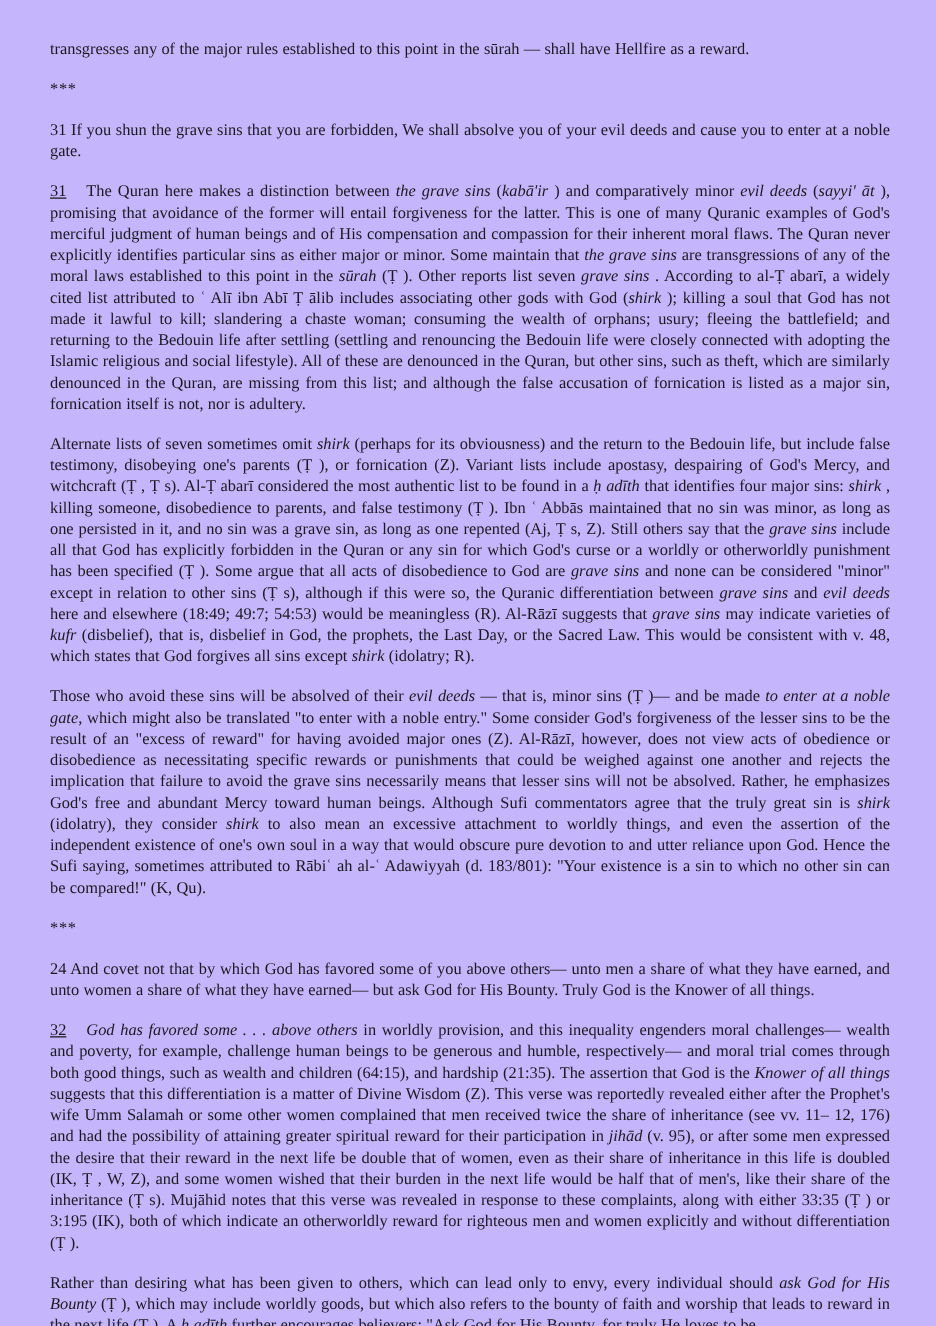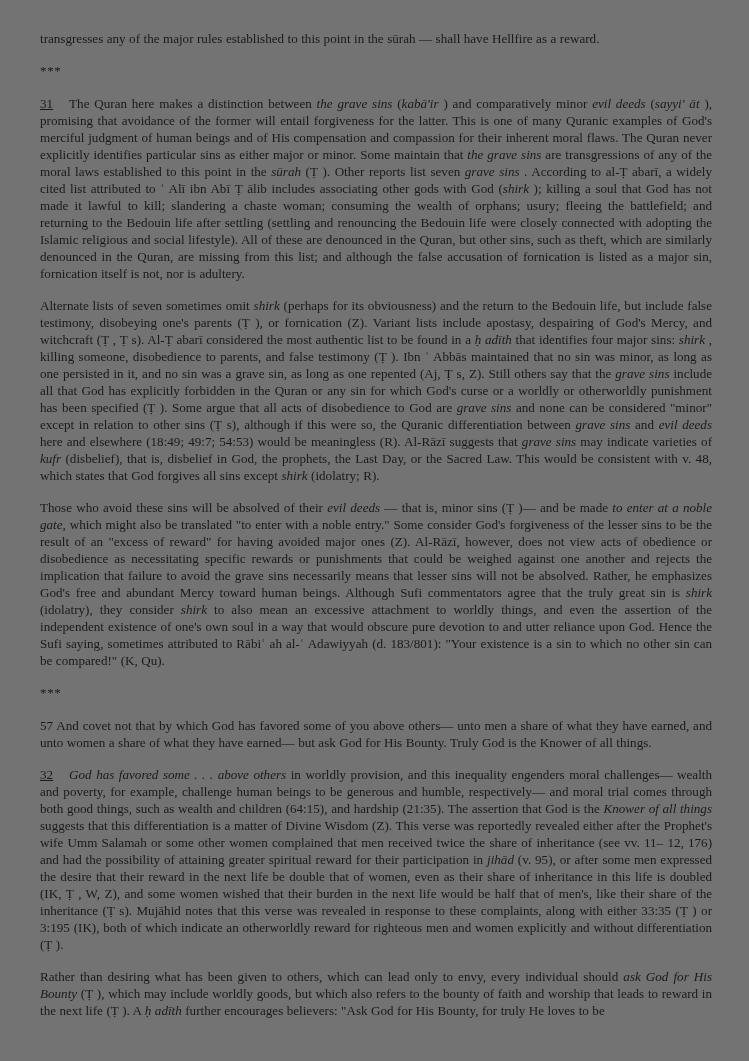--- a/index.html
+++ b/index.html
@@ -12,21 +12,21 @@
     width: 749px;
     height: 1061px;
     font-family: "Liberation Serif", "DejaVu Serif", serif;
     color: #1a1a1a;
     overflow: hidden;
   }
   .page {
     position: relative;
     width: 749px;
     height: 1061px;
-    background: #737373;
+    background: #c4b5fd;
     box-sizing: border-box;
     padding: 30px 37px 0 40px;
   }
   .textblock {
     width: 672px;
   }
   p.para {
     margin: 0 0 15px 0;
     font-size: 13.1px;
     line-height: 17.0px;
@@ -74,39 +74,42 @@
   <div class="textblock">
 
     <p class="para">
       <span>transgresses any of the major rules established to this point in the sūrah — shall have Hellfire as a reward.</span>
     </p>
 
     <p class="sep">
       <span>***</span>
     </p>
 
+    <p class="para verse">
+      <span>31 If you shun the grave sins that you are forbidden, We shall absolve you of your evil deeds and cause you to enter at a noble gate.</span>
+    </p>
 
     <p class="para commentary">
       <span class="vnum">31</span><span class="vnum-gap"></span><span>The Quran here makes a distinction between </span><i>the grave sins</i><span> (</span><i>kabā'ir</i><span> ) and comparatively minor </span><i>evil deeds</i><span> (</span><i>sayyi' āt</i><span> ), promising that avoidance of the former will entail forgiveness for the latter. This is one of many Quranic examples of God's merciful judgment of human beings and of His compensation and compassion for their inherent moral flaws. The Quran never explicitly identifies particular sins as either major or minor. Some maintain that </span><i>the grave sins</i><span> are transgressions of any of the moral laws established to this point in the </span><i>sūrah</i><span> (Ṭ ). Other reports list seven </span><i>grave sins</i><span> . According to al-Ṭ abarī, a widely cited list attributed to ʿ Alī ibn Abī Ṭ ālib includes associating other gods with God (</span><i>shirk</i><span> ); killing a soul that God has not made it lawful to kill; slandering a chaste woman; consuming the wealth of orphans; usury; fleeing the battlefield; and returning to the Bedouin life after settling (settling and renouncing the Bedouin life were closely connected with adopting the Islamic religious and social lifestyle). All of these are denounced in the Quran, but other sins, such as theft, which are similarly denounced in the Quran, are missing from this list; and although the false accusation of fornication is listed as a major sin, fornication itself is not, nor is adultery.</span>
     </p>
 
     <p class="para commentary">
       <span>Alternate lists of seven sometimes omit </span><i>shirk</i><span> (perhaps for its obviousness) and the return to the Bedouin life, but include false testimony, disobeying one's parents (Ṭ ), or fornication (Z). Variant lists include apostasy, despairing of God's Mercy, and witchcraft (Ṭ , Ṭ s). Al-Ṭ abarī considered the most authentic list to be found in a </span><i>ḥ adīth</i><span> that identifies four major sins: </span><i>shirk</i><span> , killing someone, disobedience to parents, and false testimony (Ṭ ). Ibn ʿ Abbās maintained that no sin was minor, as long as one persisted in it, and no sin was a grave sin, as long as one repented (Aj, Ṭ s, Z). Still others say that the </span><i>grave sins</i><span> include all that God has explicitly forbidden in the Quran or any sin for which God's curse or a worldly or otherworldly punishment has been specified (Ṭ ). Some argue that all acts of disobedience to God are </span><i>grave sins</i><span> and none can be considered "minor" except in relation to other sins (Ṭ s), although if this were so, the Quranic differentiation between </span><i>grave sins</i><span> and </span><i>evil deeds</i><span> here and elsewhere (18:49; 49:7; 54:53) would be meaningless (R). Al-Rāzī suggests that </span><i>grave sins</i><span> may indicate varieties of </span><i>kufr</i><span> (disbelief), that is, disbelief in God, the prophets, the Last Day, or the Sacred Law. This would be consistent with v. 48, which states that God forgives all sins except </span><i>shirk</i><span> (idolatry; R).</span>
     </p>
 
     <p class="para commentary">
       <span>Those who avoid these sins will be absolved of their </span><i>evil deeds</i><span> — that is, minor sins (Ṭ )— and be made </span><i>to enter at a noble gate,</i><span> which might also be translated "to enter with a noble entry." Some consider God's forgiveness of the lesser sins to be the result of an "excess of reward" for having avoided major ones (Z). Al-Rāzī, however, does not view acts of obedience or disobedience as necessitating specific rewards or punishments that could be weighed against one another and rejects the implication that failure to avoid the grave sins necessarily means that lesser sins will not be absolved. Rather, he emphasizes God's free and abundant Mercy toward human beings. Although Sufi commentators agree that the truly great sin is </span><i>shirk</i><span> (idolatry), they consider </span><i>shirk</i><span> to also mean an excessive attachment to worldly things, and even the assertion of the independent existence of one's own soul in a way that would obscure pure devotion to and utter reliance upon God. Hence the Sufi saying, sometimes attributed to Rābiʿ ah al-ʿ Adawiyyah (d. 183/801): "Your existence is a sin to which no other sin can be compared!" (K, Qu).</span>
     </p>
 
     <p class="sep">
       <span>***</span>
     </p>
 
     <p class="para verse">
-      <span>57 And covet not that by which God has favored some of you above others— unto men a share of what they have earned, and unto women a share of what they have earned— but ask God for His Bounty. Truly God is the Knower of all things.</span>
+      <span>24 And covet not that by which God has favored some of you above others— unto men a share of what they have earned, and unto women a share of what they have earned— but ask God for His Bounty. Truly God is the Knower of all things.</span>
     </p>
 
     <p class="para commentary">
       <span class="vnum">32</span><span class="vnum-gap"></span><i>God has favored some . . . above others</i><span> in worldly provision, and this inequality engenders moral challenges— wealth and poverty, for example, challenge human beings to be generous and humble, respectively— and moral trial comes through both good things, such as wealth and children (64:15), and hardship (21:35). The assertion that God is the </span><i>Knower of all things</i><span> suggests that this differentiation is a matter of Divine Wisdom (Z). This verse was reportedly revealed either after the Prophet's wife Umm Salamah or some other women complained that men received twice the share of inheritance (see vv. 11– 12, 176) and had the possibility of attaining greater spiritual reward for their participation in </span><i>jihād</i><span> (v. 95), or after some men expressed the desire that their reward in the next life be double that of women, even as their share of inheritance in this life is doubled (IK, Ṭ , W, Z), and some women wished that their burden in the next life would be half that of men's, like their share of the inheritance (Ṭ s). Mujāhid notes that this verse was revealed in response to these complaints, along with either 33:35 (Ṭ ) or 3:195 (IK), both of which indicate an otherworldly reward for righteous men and women explicitly and without differentiation (Ṭ ).</span>
     </p>
 
     <p class="para commentary notrail">
       <span>Rather than desiring what has been given to others, which can lead only to envy, every individual should </span><i>ask God for His Bounty</i><span> (Ṭ ), which may include worldly goods, but which also refers to the bounty of faith and worship that leads to reward in the next life (Ṭ ). A </span><i>ḥ adīth</i><span> further encourages believers: "Ask God for His Bounty, for truly He loves to be</span>
     </p>
 

